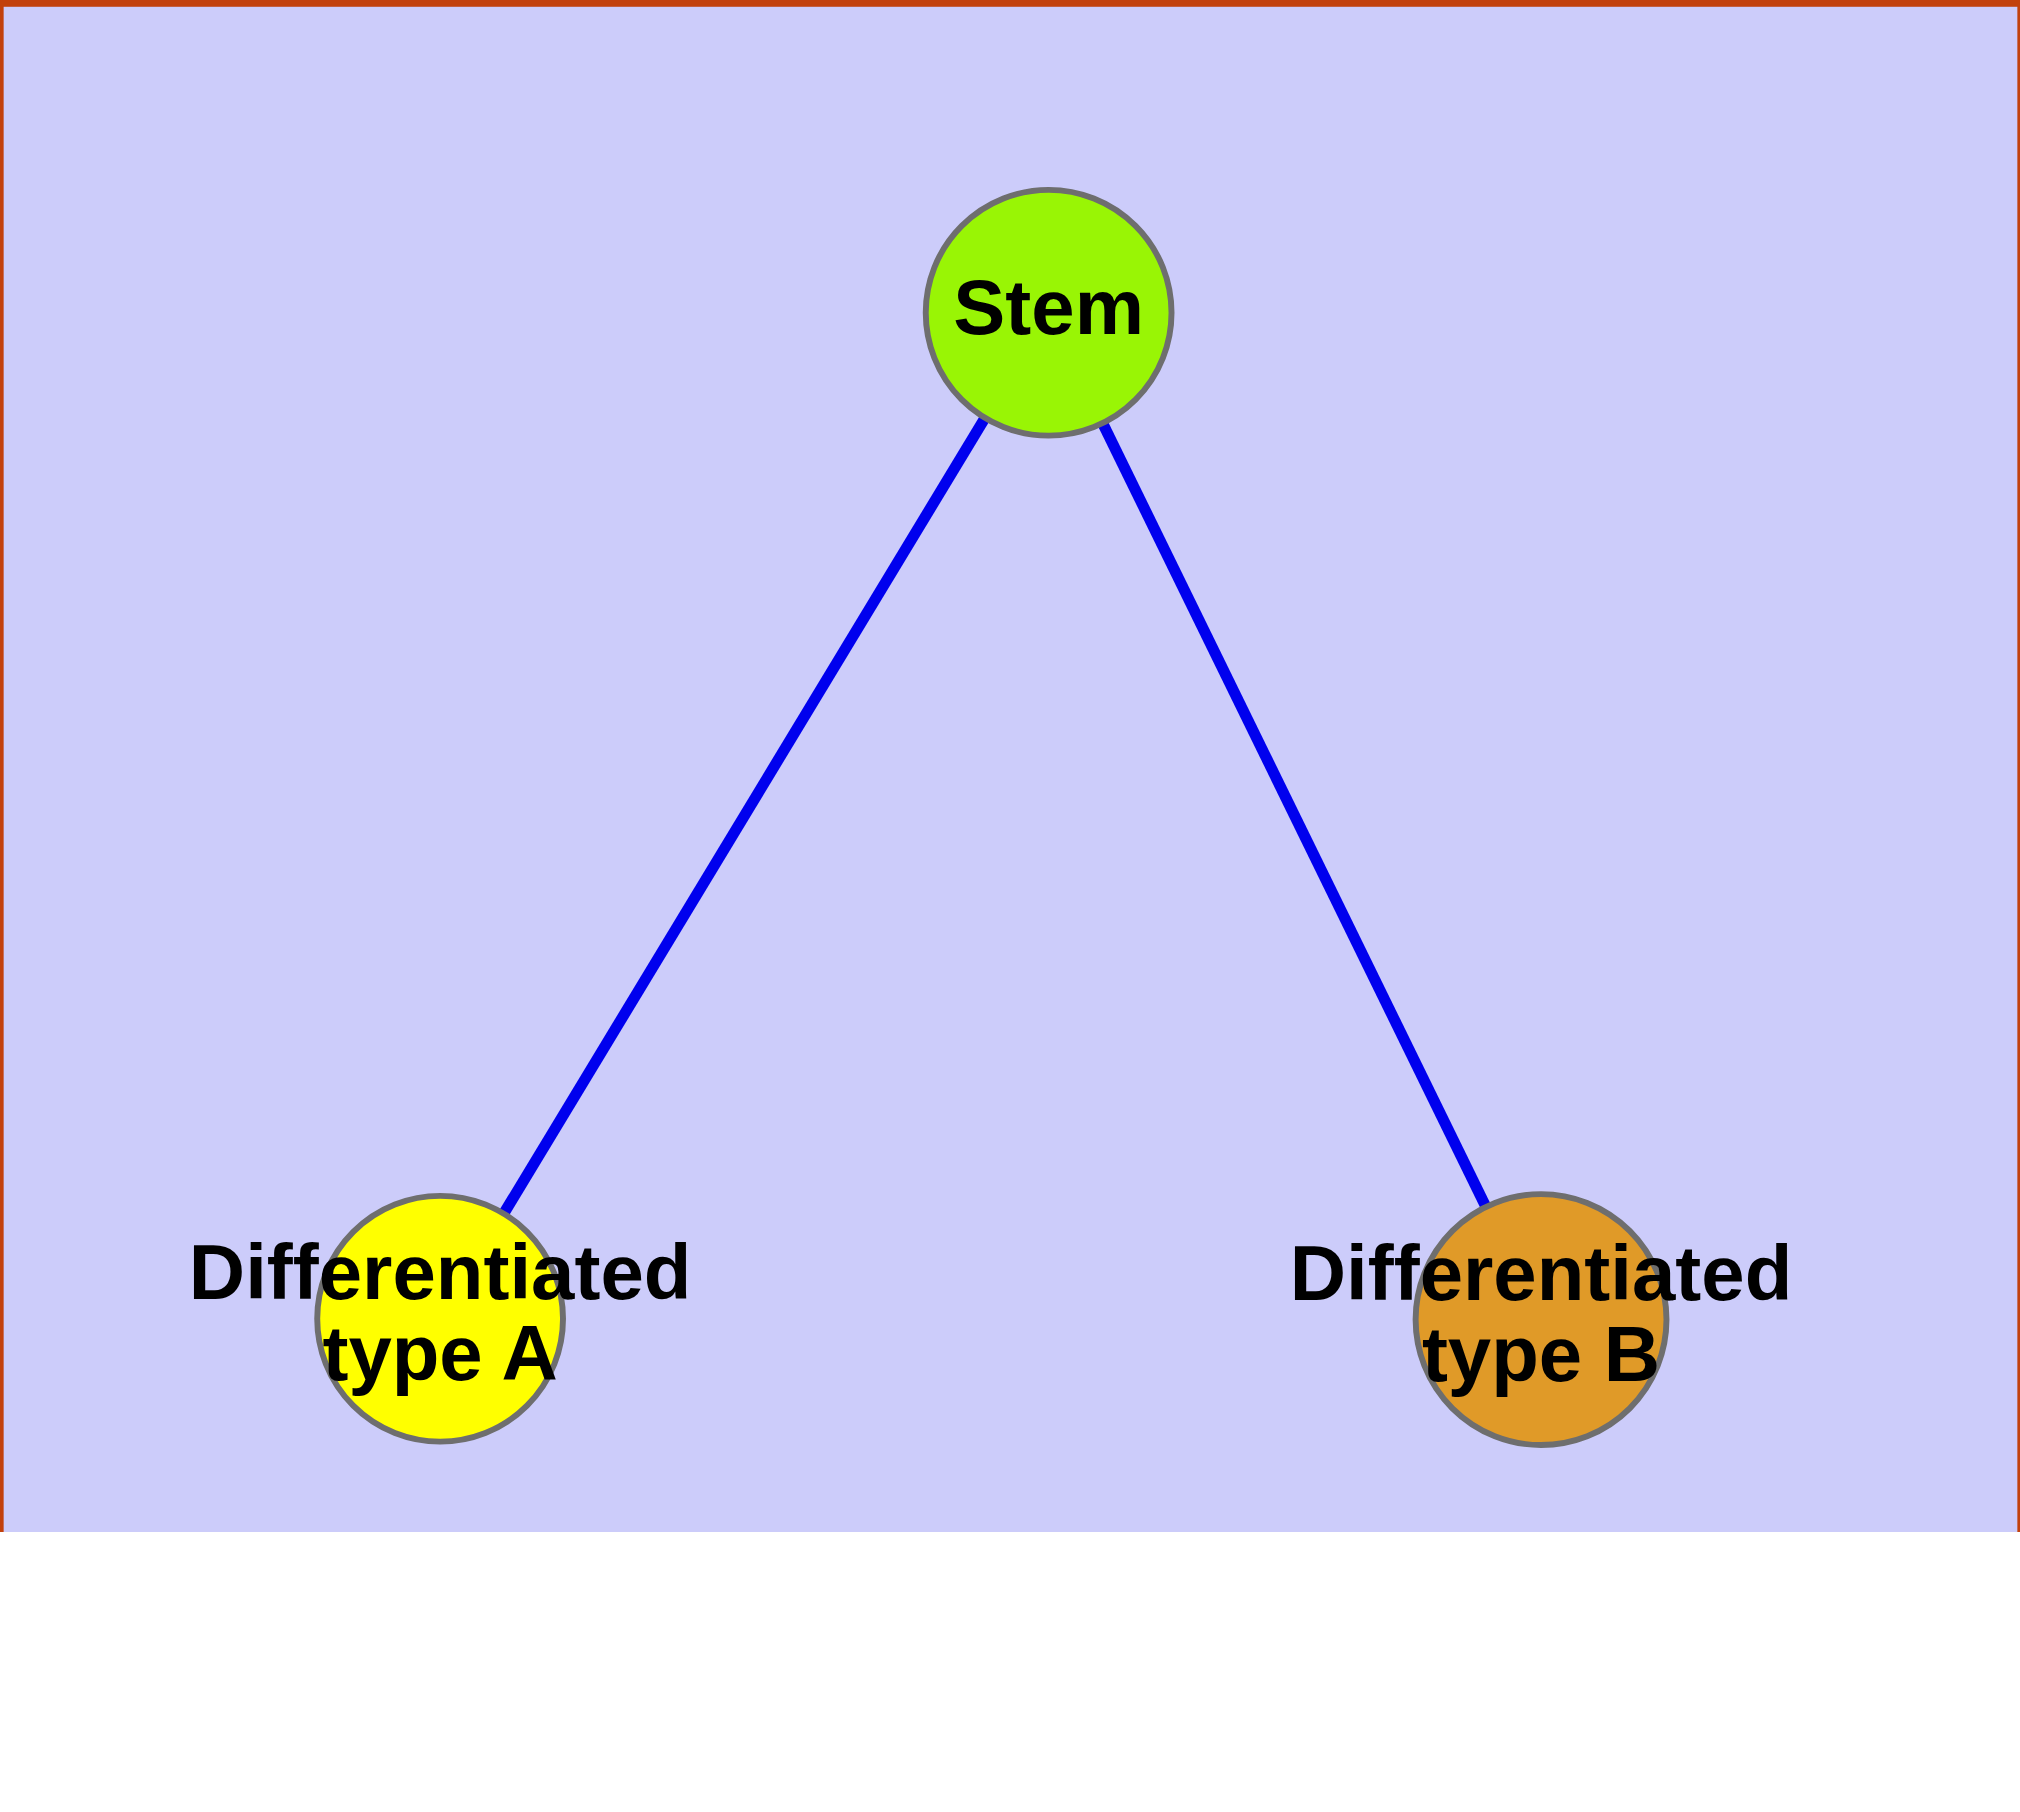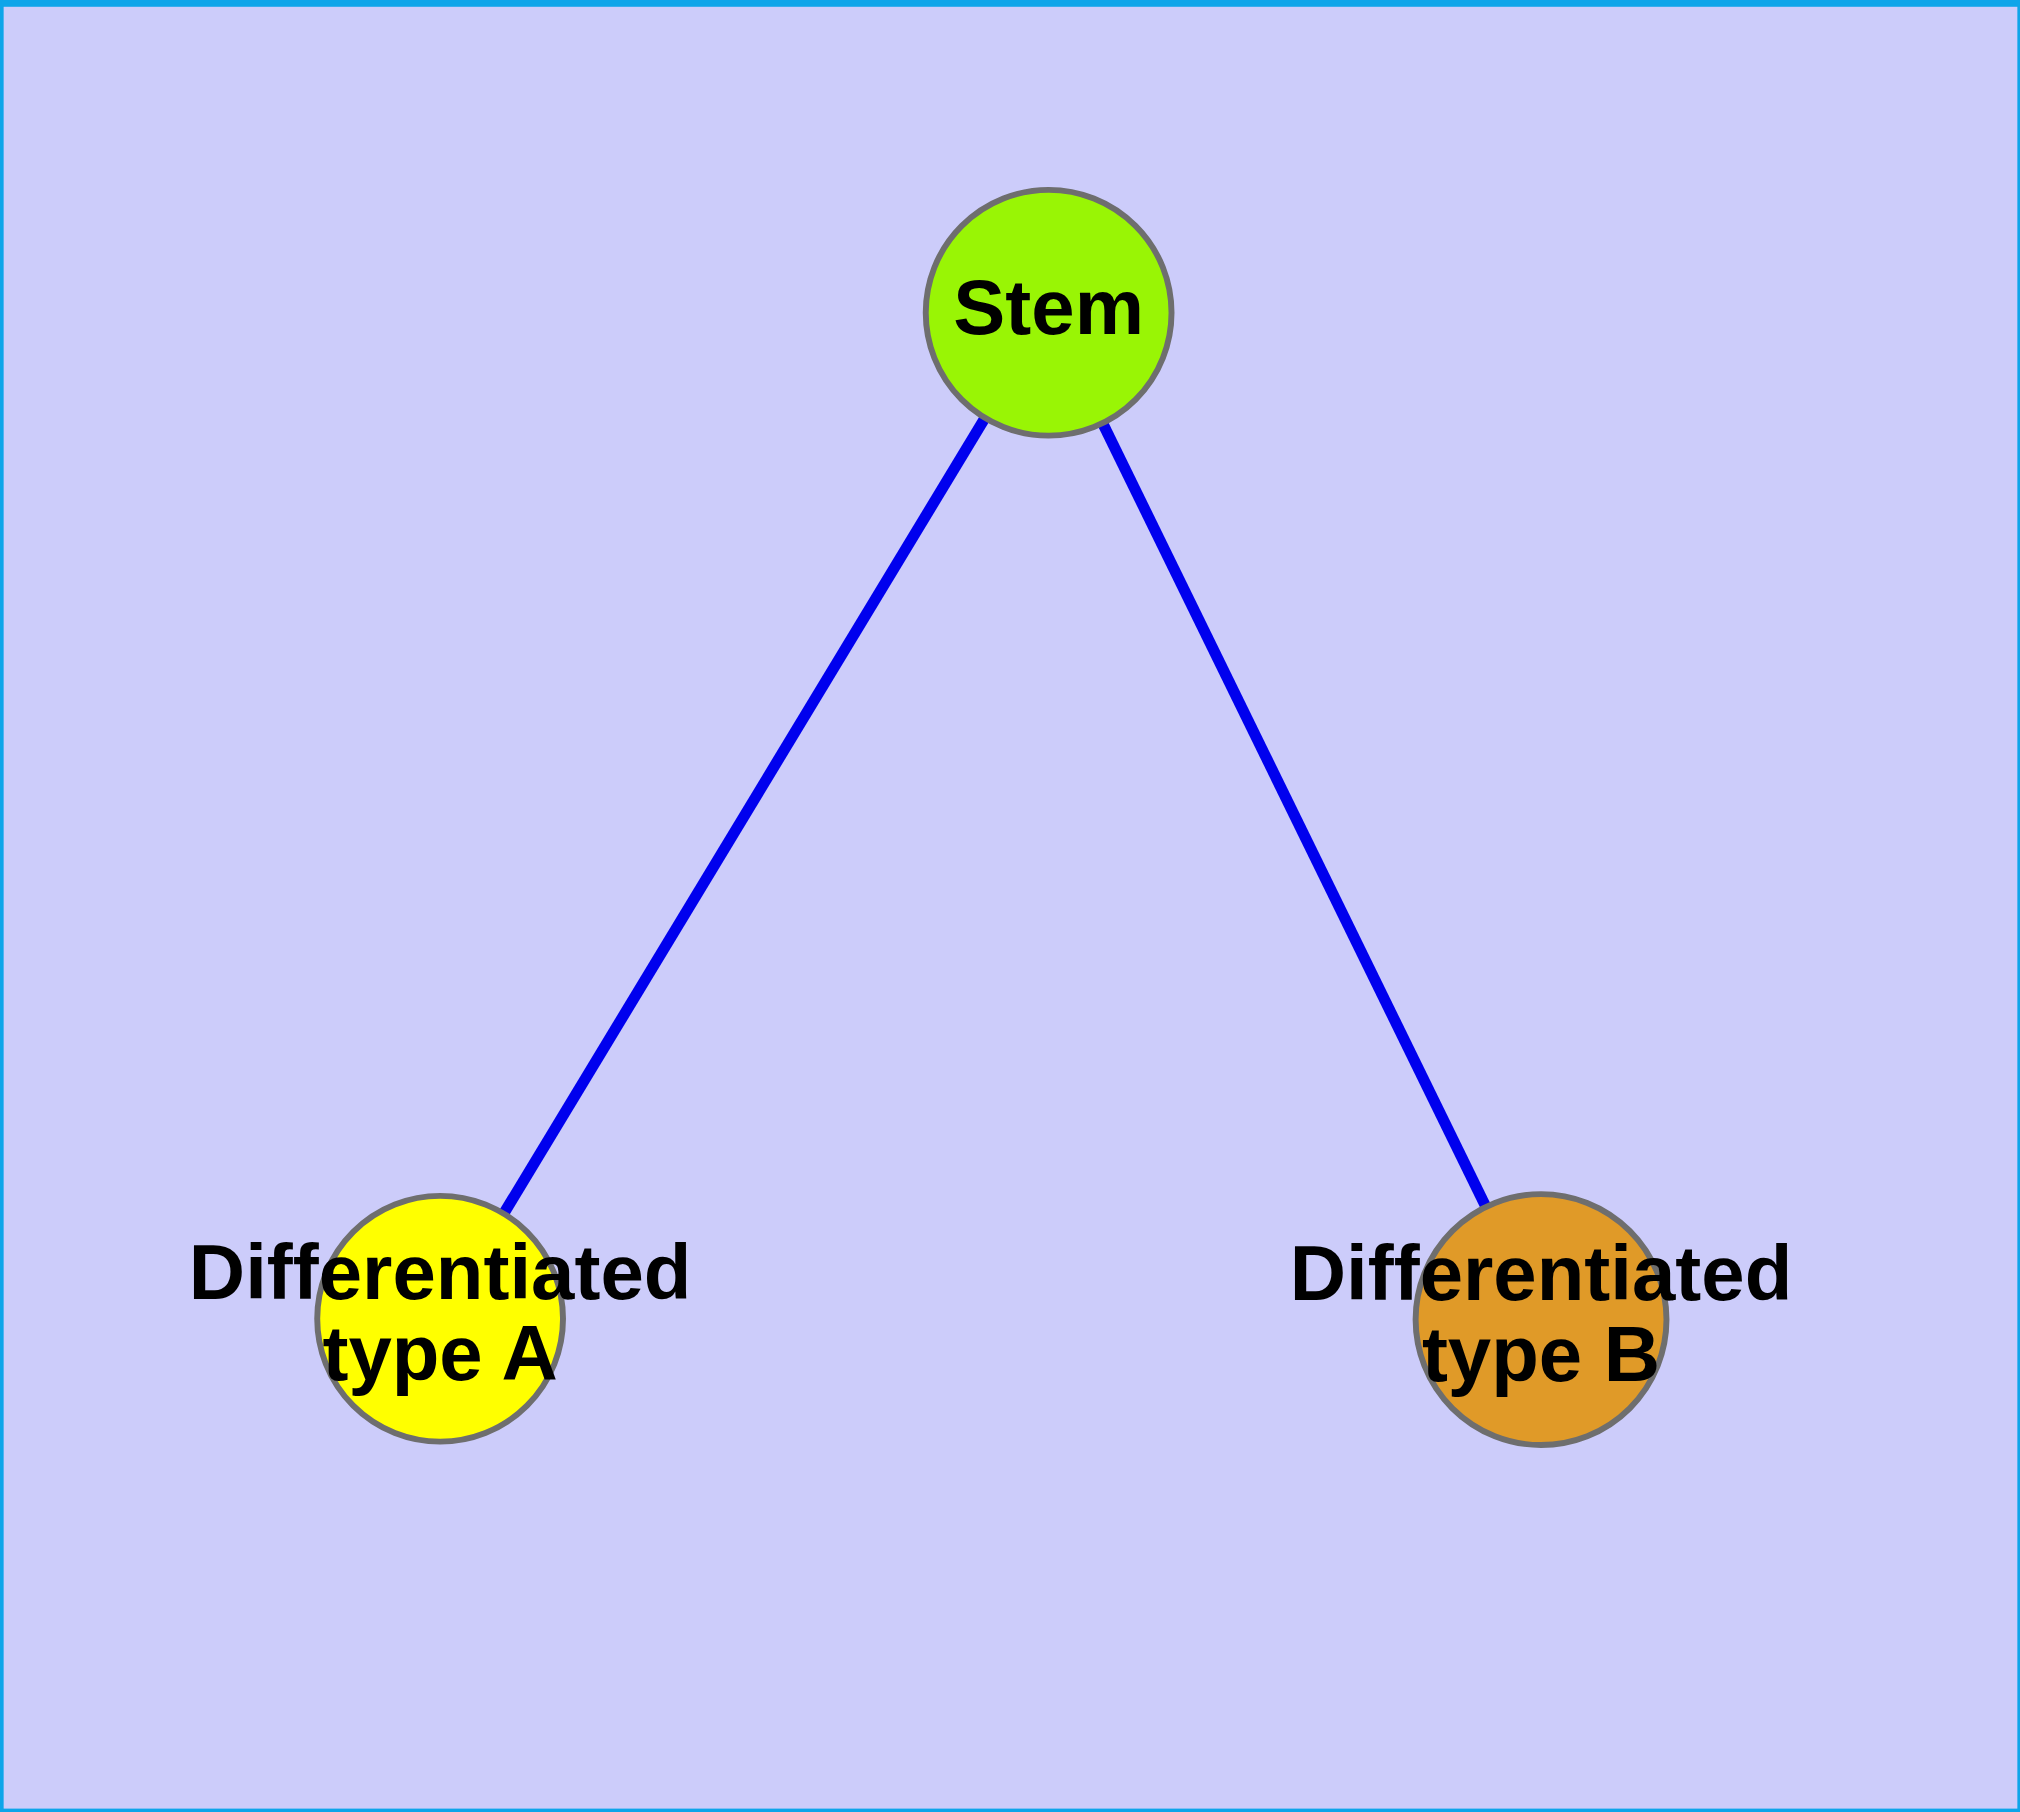--- a/index.html
+++ b/index.html
@@ -36,21 +36,21 @@
     fill: #000000;
     text-anchor: middle;
     dominant-baseline: middle;
     paint-order: normal;
     white-space: pre;
   }
 </style>
 </head>
 <body>
 
-<div id="canvas" style="width: 2021px; height: 1812px; background: #0ea5e9;">
+<div id="canvas" style="width: 2021px; height: 1532px; background: #c2410c;">
   <svg id="graph-svg" viewBox="0 0 2384 2138" xmlns="http://www.w3.org/2000/svg">
 
     <rect id="bg-rect" x="4" y="8" width="2376" height="2126" fill="#ccccfa"></rect>
 
     <g id="edges-layer">
         <line x1="1237" y1="369" x2="519" y2="1556" stroke="#0000ee" stroke-width="13" class="edge-line"></line>
         <line x1="1237" y1="369" x2="1818" y2="1557" stroke="#0000ee" stroke-width="13" class="edge-line"></line>
       </g>
     <g id="nodes-layer">
         <g>

